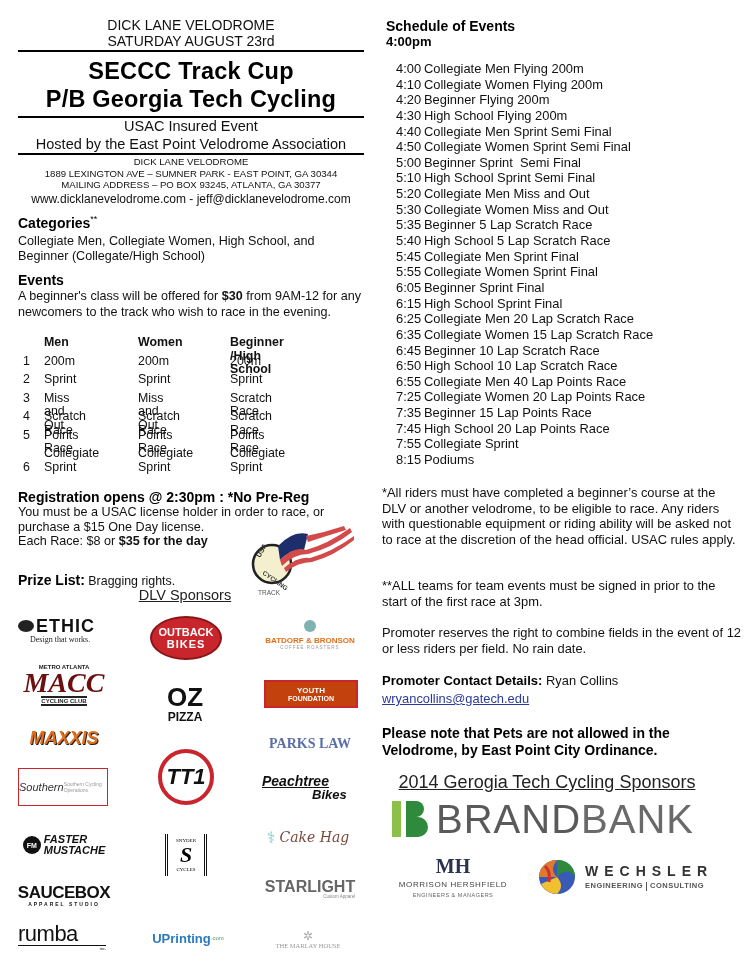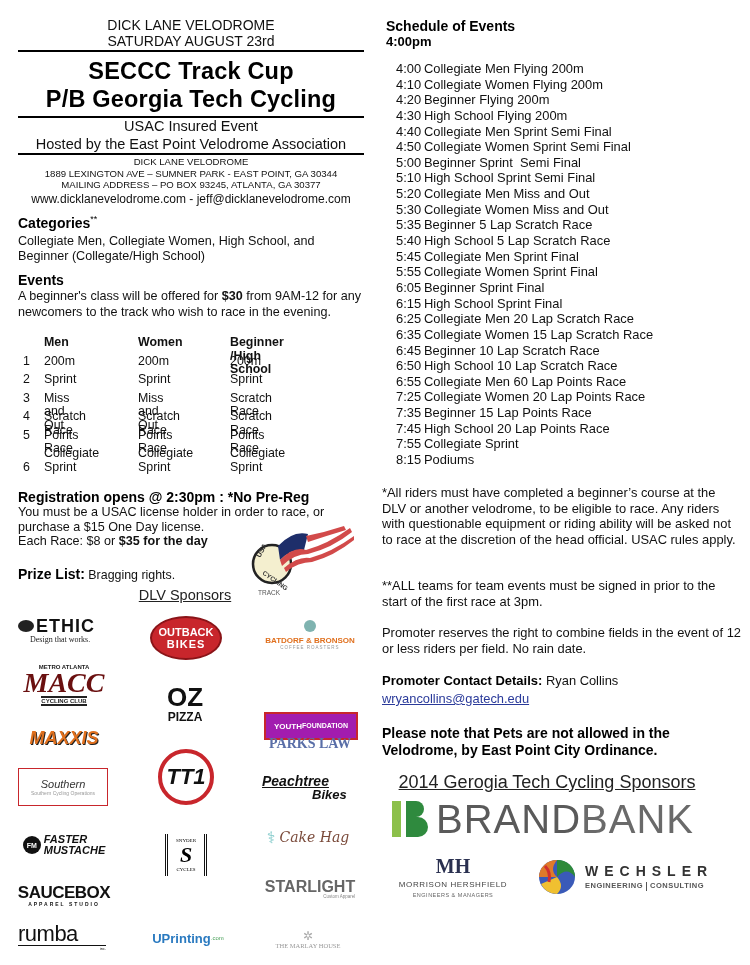--- a/index.html
+++ b/index.html
@@ -126,21 +126,21 @@
     <span class="ev-cell ev-wom" style="width:80px;">Collegiate Sprint</span>
     <span class="ev-cell ev-beg" style="width:80px;">Collegiate Sprint</span>
   </div>
 </div>
 
 <div class="abs" style="left:18px;top:489px;width:350px;">
   <div class="sec-h">Registration opens @ 2:30pm : *No Pre-Reg</div>
   <div class="body-txt" style="line-height:14.5px;">You must be a USAC license holder in order to race, or</div>
   <div class="body-txt" style="line-height:14.5px;">purchase a $15 One Day license.</div>
   <div class="body-txt" style="line-height:14.5px;"><span>Each Race: $8 or </span><b>$35 for the day</b></div>
-  <div style="margin-top:16px;"><b class="sec-h">Prize List:</b><span class="body-txt" style="font-size:12.4px;"> Bragging rights.</span></div>
+  <div style="margin-top:22px;"><b class="sec-h">Prize List:</b><span class="body-txt" style="font-size:12.4px;"> Bragging rights.</span></div>
 </div>
 
 <div class="abs" style="left:248px;top:522px;width:120px;height:76px;">
   <svg width="120" height="76" viewBox="0 0 120 76">
     <circle cx="24" cy="42" r="19" fill="#f4efcf" stroke="#222" stroke-width="2.5"></circle>
     <text x="12" y="36" font-size="7" font-family="Liberation Sans, sans-serif" font-weight="bold" fill="#333" transform="rotate(-60 12 36)">USA</text>
     <text x="14" y="52" font-size="6.5" font-family="Liberation Sans, sans-serif" font-weight="bold" fill="#333" transform="rotate(35 14 52)">CYCLING</text>
     <path d="M30 24 Q45 8 60 12 L56 28 Q44 26 32 38 Z" fill="#1e2e6a"></path>
     <path d="M32 38 Q46 24 58 28 Q80 22 102 6 L104 10 Q84 26 60 32 Q46 32 34 44 Z" fill="#d24a4a"></path>
     <path d="M36 46 Q50 34 62 36 Q84 30 106 14 L106 18 Q86 34 64 40 Q50 40 38 50 Z" fill="#d24a4a"></path>
@@ -174,34 +174,34 @@
   <span style="font-size:6px;font-weight:bold;color:#222;">METRO ATLANTA</span>
   <span style="font-family:'Liberation Serif',serif;font-style:italic;font-weight:bold;font-size:28px;line-height:26px;color:#6a1010;">MACC</span>
   <span style="font-size:6px;font-weight:bold;color:#222;border-top:2px solid #222;border-bottom:2px solid #222;">CYCLING CLUB</span>
 </div>
 
 <div class="logo" style="left:150px;top:680px;width:70px;height:48px;flex-direction:column;">
   <span style="font-weight:bold;font-size:26px;line-height:26px;color:#111;font-family:'Liberation Sans',sans-serif;">OZ</span>
   <span style="font-weight:bold;font-size:12px;color:#111;">PIZZA</span>
 </div>
 
-<div class="logo" style="left:264px;top:680px;width:90px;height:24px;background:#a21caf;border:2px solid #c8262c;flex-direction:row;margin-top:32px;">
+<div class="logo" style="left:264px;top:680px;width:90px;height:24px;background:#c2410c;border:2px solid #c8262c;flex-direction:column;">
   <span style="color:#fff;font-weight:bold;font-size:8px;line-height:9px;">YOUTH</span>
   <span style="color:#fff;font-weight:bold;font-size:7px;line-height:8px;">FOUNDATION</span>
 </div>
 
 <div class="logo" style="left:18px;top:727px;width:92px;height:22px;">
   <span style="color:#e0701e;font-weight:bold;font-style:italic;font-size:18px;text-shadow:1px 1px 0 #222;">MAXXIS</span>
 </div>
 
 <div class="logo" style="left:262px;top:734px;width:96px;height:20px;">
   <span style="color:#5a6fa8;font-weight:bold;font-family:'Liberation Serif',serif;font-size:14px;">PARKS LAW</span>
 </div>
 
-<div class="logo" style="left:18px;top:768px;width:88px;height:36px;border:1.5px solid #c8262c;flex-direction:column;">
+<div class="logo" style="left:18px;top:768px;width:88px;height:36px;border:1.5px solid #c8262c;flex-direction:row;">
   <span style="color:#333;font-size:11px;font-style:italic;">Southern</span>
   <span style="color:#999;font-size:5px;">Southern Cycling Operations</span>
 </div>
 
 <div class="logo" style="left:158px;top:749px;width:56px;height:56px;border:4px solid #c8262c;border-radius:50%;box-sizing:border-box;">
   <span style="font-weight:bold;font-style:italic;font-size:22px;color:#111;">TT1</span>
 </div>
 
 <div class="logo" style="left:262px;top:772px;width:92px;height:30px;flex-direction:column;align-items:flex-start;">
   <span style="font-weight:bold;font-style:italic;font-size:14px;line-height:14px;color:#111;text-decoration:underline;">Peachtree</span>
@@ -274,21 +274,21 @@
   <div class="sched-row"><span class="sched-time">5:35</span><span class="sched-ev">Beginner 5 Lap Scratch Race</span></div>
   <div class="sched-row"><span class="sched-time">5:40</span><span class="sched-ev">High School 5 Lap Scratch Race</span></div>
   <div class="sched-row"><span class="sched-time">5:45</span><span class="sched-ev">Collegiate Men Sprint Final</span></div>
   <div class="sched-row"><span class="sched-time">5:55</span><span class="sched-ev">Collegiate Women Sprint Final</span></div>
   <div class="sched-row"><span class="sched-time">6:05</span><span class="sched-ev">Beginner Sprint Final</span></div>
   <div class="sched-row"><span class="sched-time">6:15</span><span class="sched-ev">High School Sprint Final</span></div>
   <div class="sched-row"><span class="sched-time">6:25</span><span class="sched-ev">Collegiate Men 20 Lap Scratch Race</span></div>
   <div class="sched-row"><span class="sched-time">6:35</span><span class="sched-ev">Collegiate Women 15 Lap Scratch Race</span></div>
   <div class="sched-row"><span class="sched-time">6:45</span><span class="sched-ev">Beginner 10 Lap Scratch Race</span></div>
   <div class="sched-row"><span class="sched-time">6:50</span><span class="sched-ev">High School 10 Lap Scratch Race</span></div>
-  <div class="sched-row"><span class="sched-time">6:55</span><span class="sched-ev">Collegiate Men 60 Lap Points Race</span></div>
+  <div class="sched-row"><span class="sched-time">6:55</span><span class="sched-ev">Collegiate Men 40 Lap Points Race</span></div>
   <div class="sched-row"><span class="sched-time">7:25</span><span class="sched-ev">Collegiate Women 20 Lap Points Race</span></div>
   <div class="sched-row"><span class="sched-time">7:35</span><span class="sched-ev">Beginner 15 Lap Points Race</span></div>
   <div class="sched-row"><span class="sched-time">7:45</span><span class="sched-ev">High School 20 Lap Points Race</span></div>
   <div class="sched-row"><span class="sched-time">7:55</span><span class="sched-ev">Collegiate Sprint</span></div>
   <div class="sched-row"><span class="sched-time">8:15</span><span class="sched-ev">Podiums</span></div>
 </div>
 
 <div class="abs note" style="left:382px;top:485px;width:355px;">*All riders must have completed a beginner’s course at the DLV or another velodrome, to be eligible to race. Any riders with questionable equipment or riding ability will be asked not to race at the discretion of the head official. USAC rules apply.</div>
 <div class="abs note" style="left:382px;top:578px;width:350px;">**ALL teams for team events must be signed in prior to the start of the first race at 3pm.</div>
 <div class="abs note" style="left:382px;top:625px;width:360px;">Promoter reserves the right to combine fields in the event of 12 or less riders per field. No rain date.</div>

